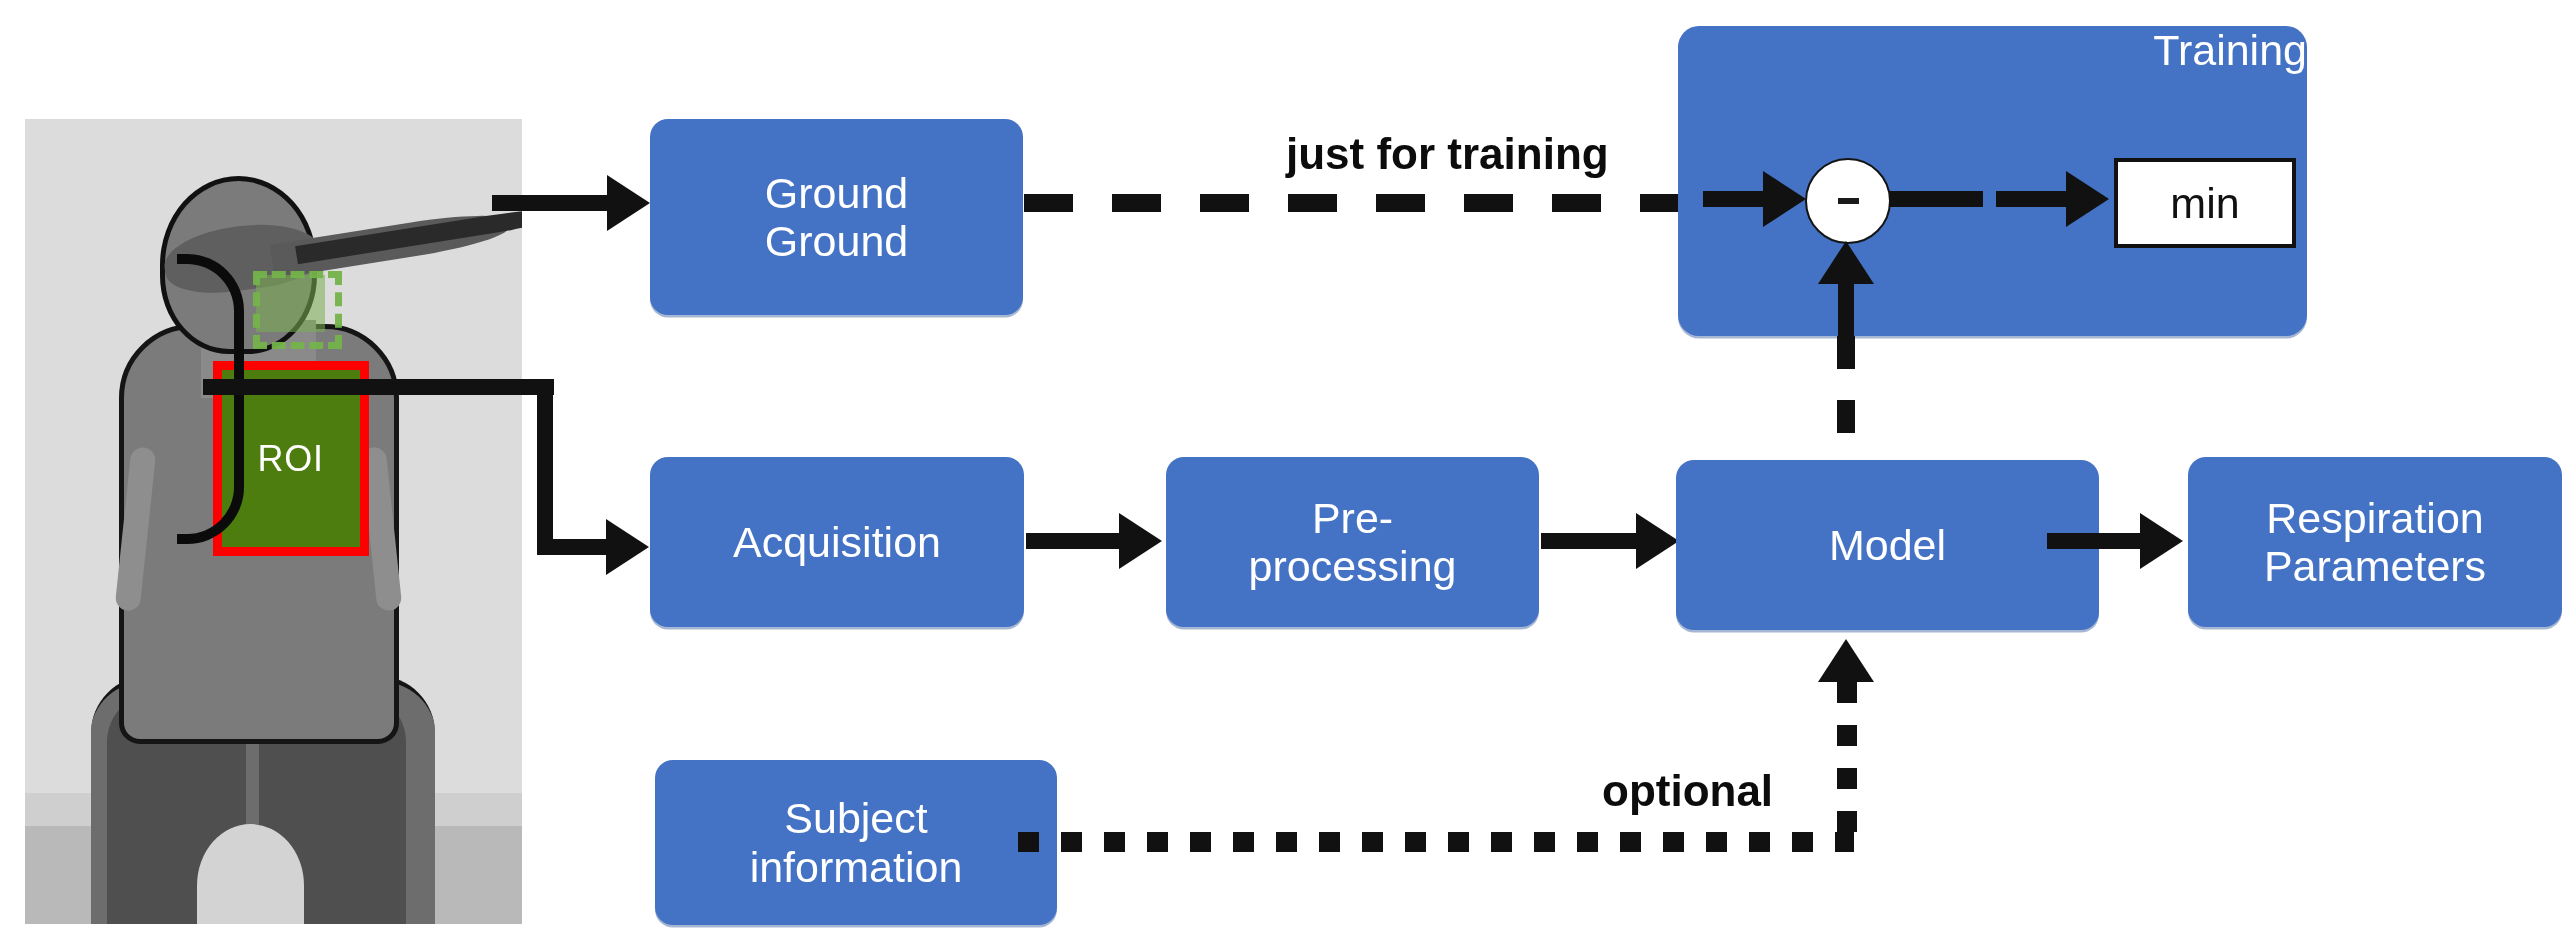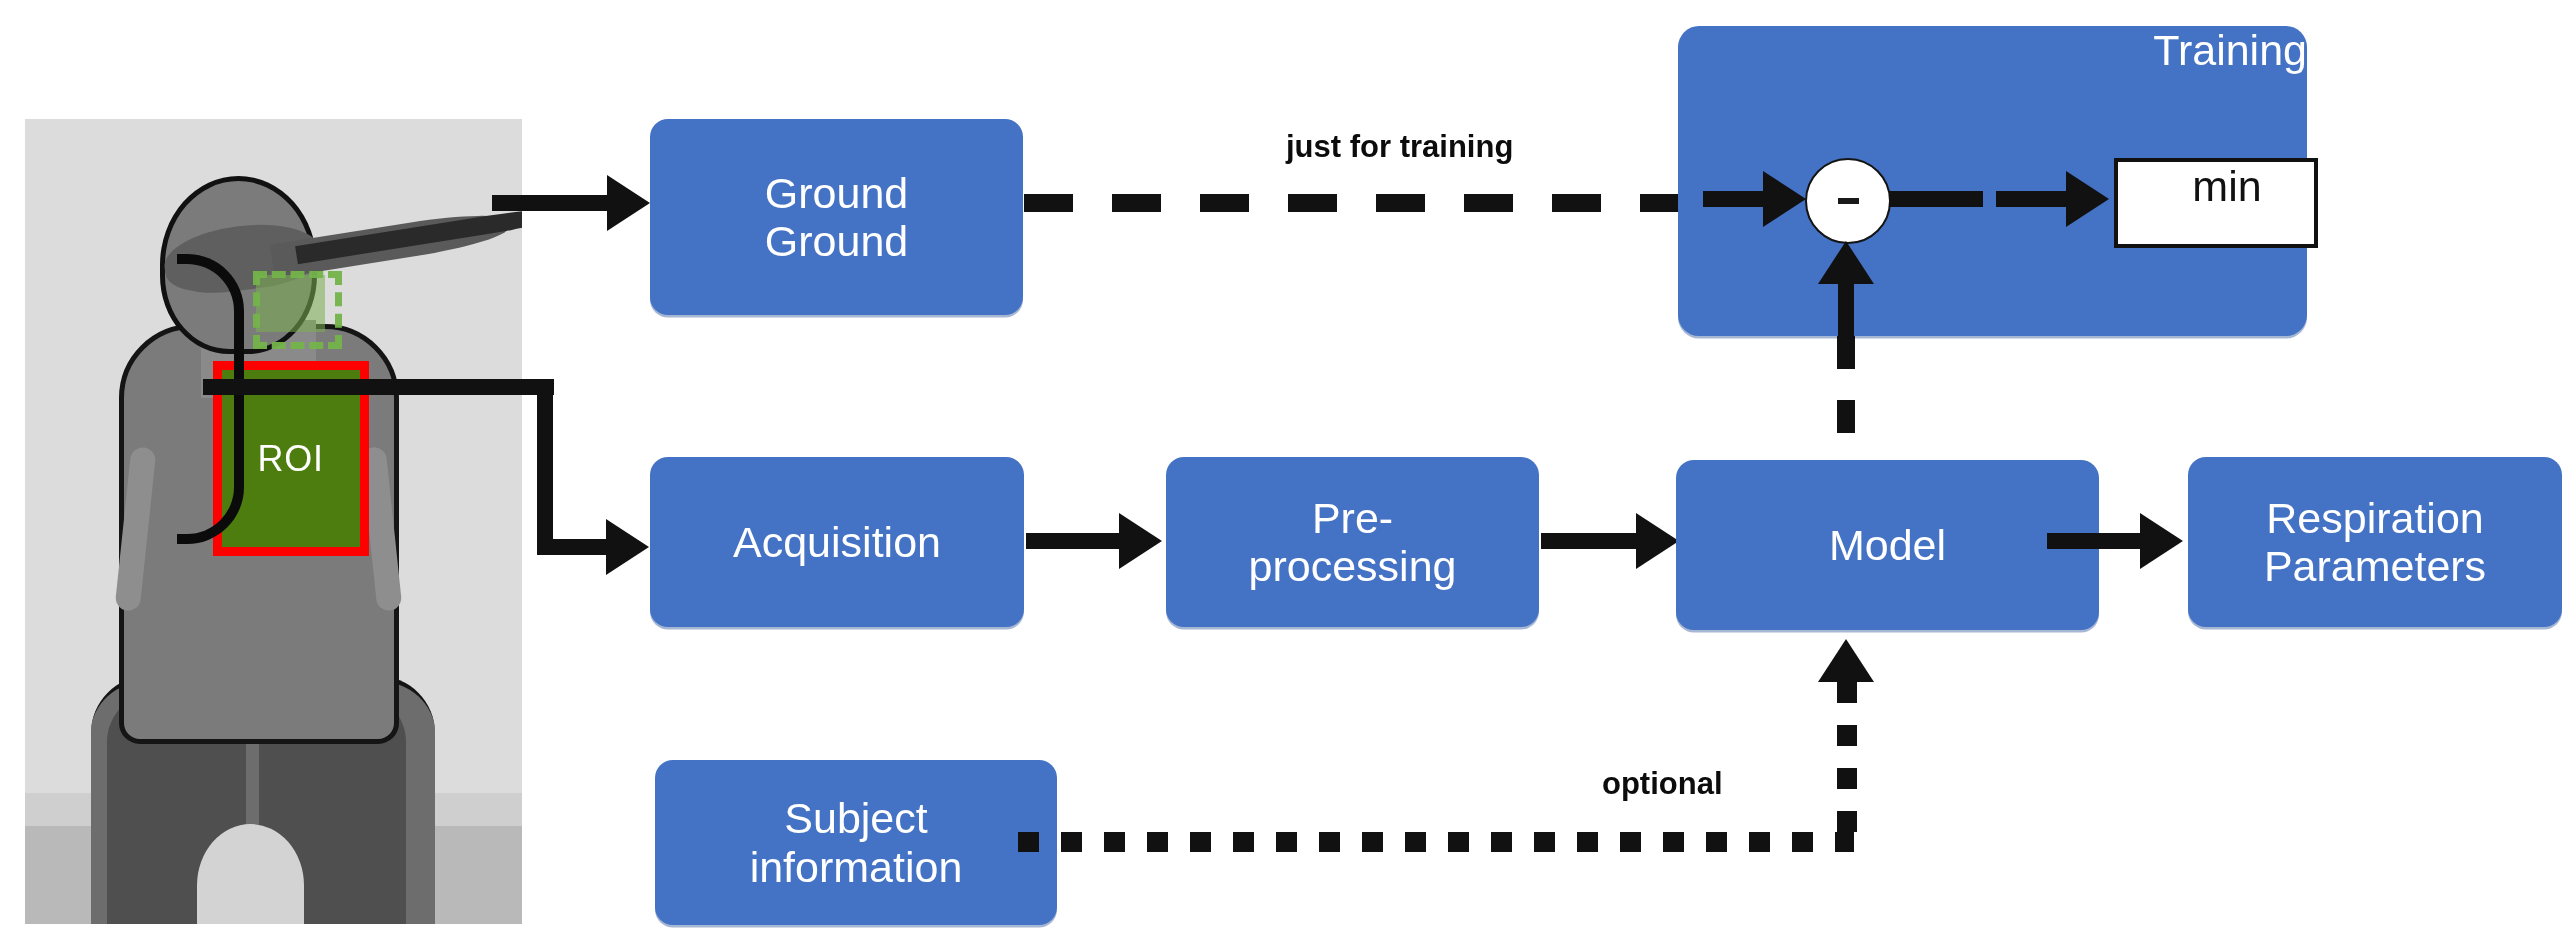--- a/index.html
+++ b/index.html
@@ -61,41 +61,41 @@
 
   .training-box{position:absolute;left:1678px;top:26px;width:629px;height:310px;
                 background:#4472c4;border-radius:21px;box-shadow:0 2.5px 0 rgba(150,170,205,.85);}
   .training-title{position:absolute;left:0;top:26px;width:100%;text-align:right;color:#fff;font-size:43px;}
 
   .sumcircle{position:absolute;left:1805px;top:158px;width:82px;height:82px;border-radius:50%;
              background:#ffffff;border:2.5px solid #141414;display:flex;align-items:center;justify-content:center;}
   .sumcircle .minus{width:21px;height:5.7px;background:#1a1a1a;display:block;}
 
   .minbox{position:absolute;left:2114px;top:158px;width:174px;height:82px;background:#fff;
-          border:4.1px solid #111;display:flex;justify-content:center;padding-left:22px;}
+          border:4.1px solid #111;display:flex;align-items:center;justify-content:center;}
   .minbox span{font-size:43px;color:#111;}
 
   
   .hline{position:absolute;background:#111;height:16.4px;}
   .vline{position:absolute;background:#111;width:16.4px;}
   .arrow-r{position:absolute;width:0;height:0;border-top:28px solid transparent;
            border-bottom:28px solid transparent;border-left:43px solid #111;}
   .arrow-u{position:absolute;width:0;height:0;border-left:28px solid transparent;
            border-right:28px solid transparent;border-bottom:43px solid #111;}
 
   .dashline{position:absolute;height:18px;
             background:repeating-linear-gradient(to right,#111 0 49px,transparent 49px 88px);}
   .dashvert{position:absolute;width:18px;
             background:repeating-linear-gradient(to bottom,#111 0 33px,transparent 33px 64px);}
   .dotline{position:absolute;height:19.7px;
            background:repeating-linear-gradient(to right,#111 0 21px,transparent 21px 43px);}
   .dotvert{position:absolute;width:19.7px;
            background:repeating-linear-gradient(to bottom,#111 0 21px,transparent 21px 43px);}
 
-  .caption{position:absolute;font-weight:bold;font-size:31px;color:#0c0c0c;white-space:nowrap;}
+  .caption{position:absolute;font-weight:bold;font-size:44px;color:#0c0c0c;white-space:nowrap;}
 </style>
 </head>
 <body>
 
 <div id="stage">
 
   <div class="photo">
     <div class="floor2"></div>
     <div class="floor"></div>
 

